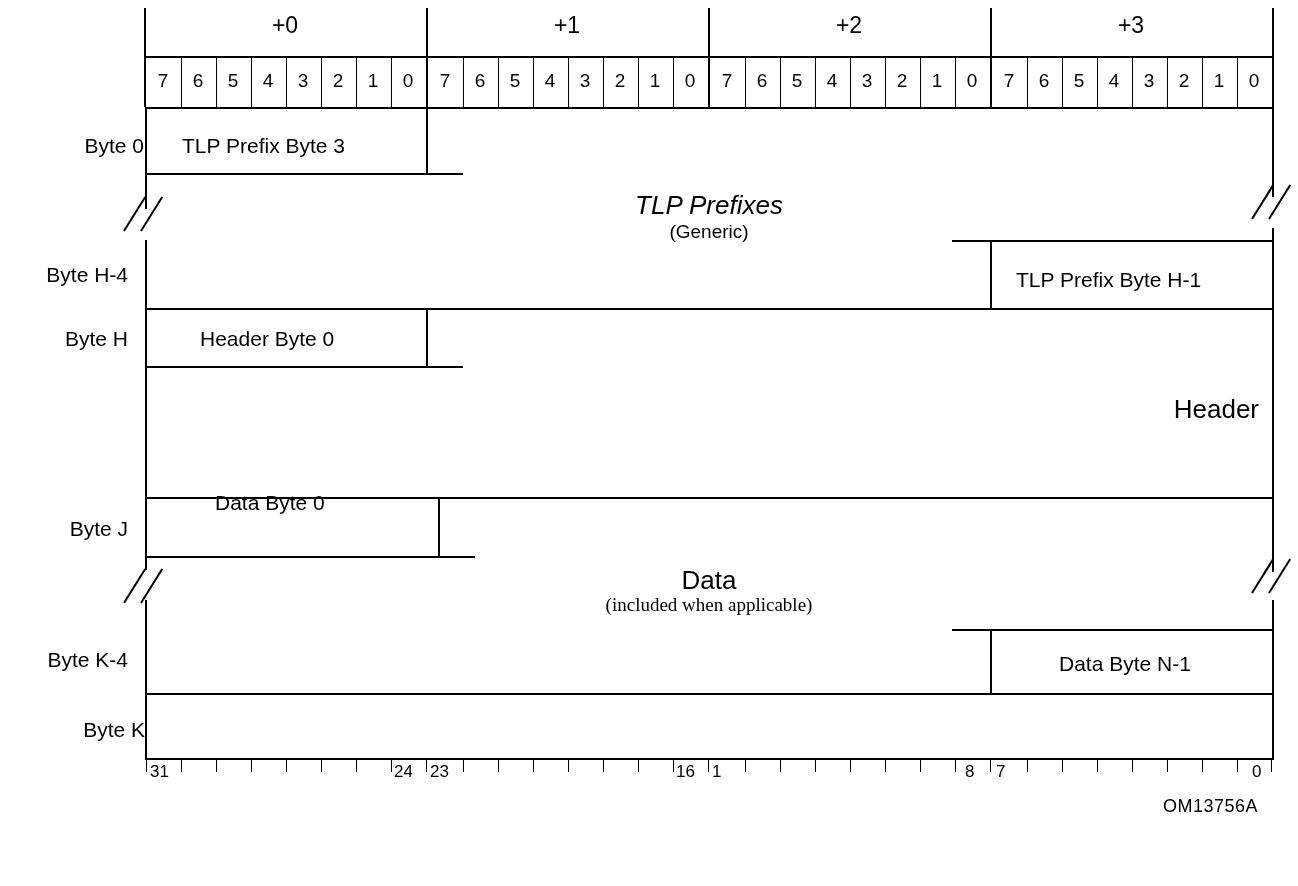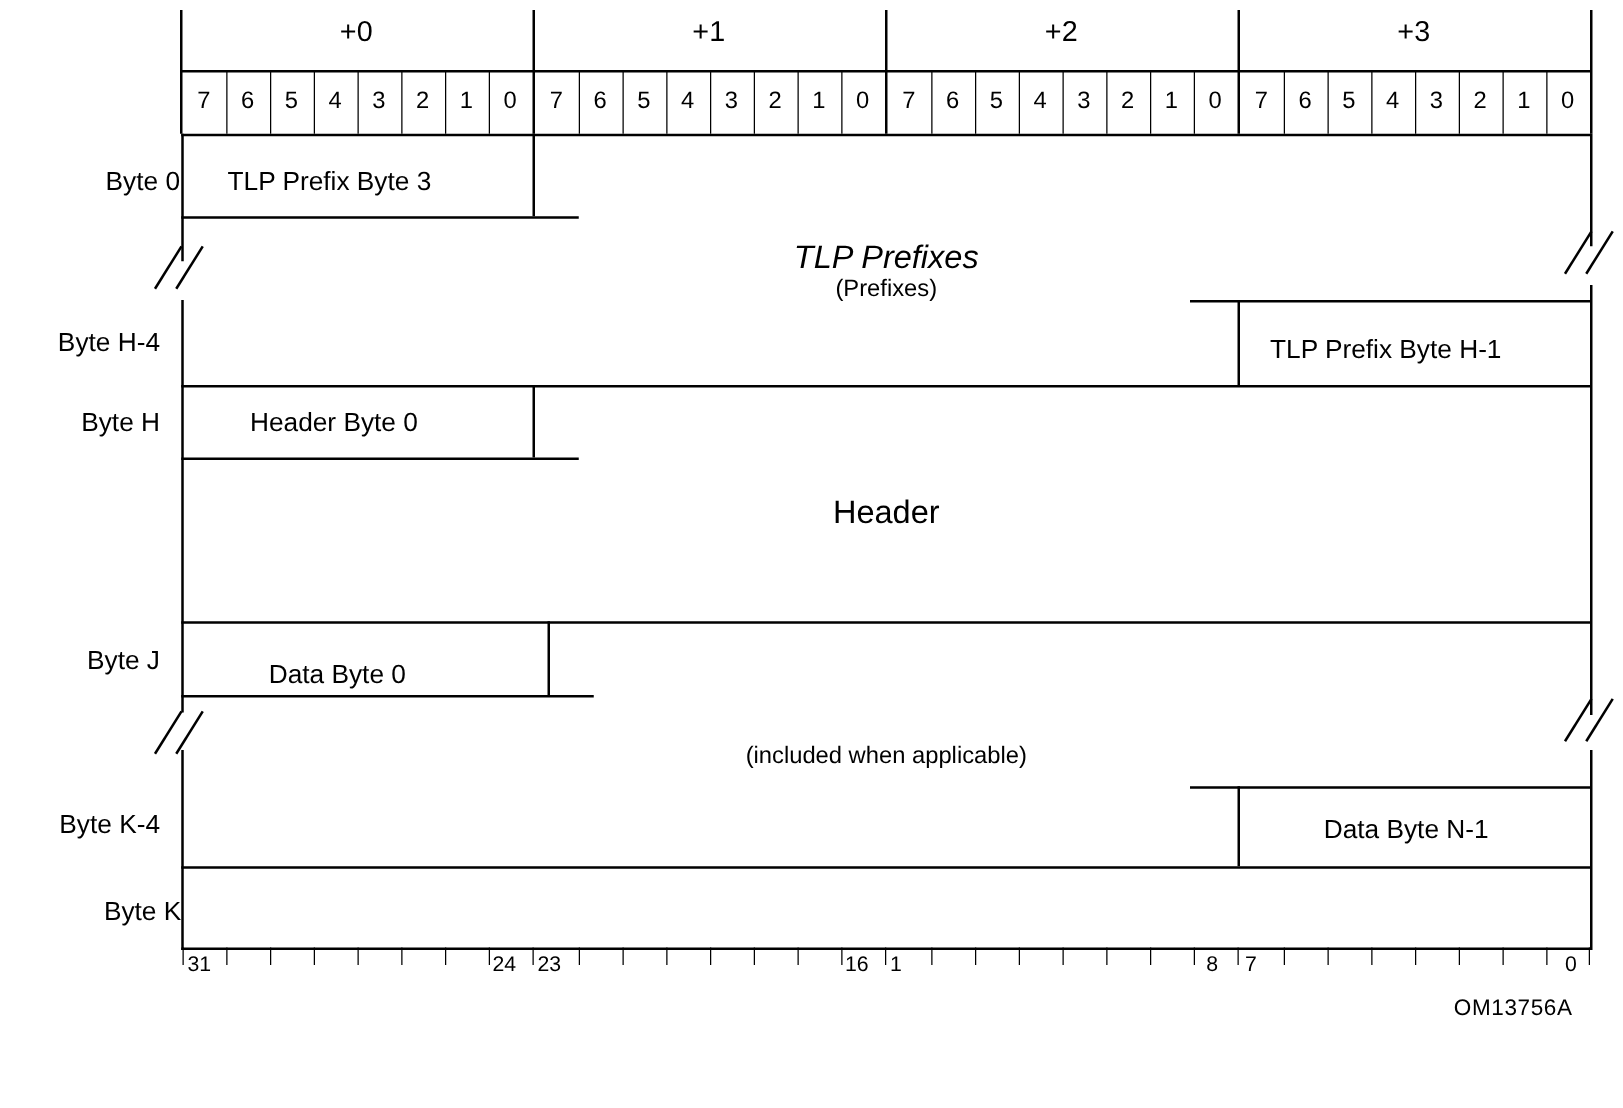--- a/index.html
+++ b/index.html
@@ -215,21 +215,21 @@
   <div class="vline" style="left:1272px; top:600px; height:160px;"></div>
 
   <div class="rowlabel" style="left:16px; top:134px; width:128px;">Byte 0</div>
   <div class="cellword" style="left:182px; top:134px;">TLP Prefix Byte 3</div>
 
   <div class="hline" style="left:145px; top:173px; width:318px;"></div>
 
   <div class="vline" style="left:426px; top:107px; height:66px;"></div>
 
   <div class="bigcenter" style="left:159px; top:190px;font-style:italic;">TLP Prefixes</div>
-  <div class="subcenter" style="left:159px; top:221px;">(Prefixes)</div>
+  <div class="subcenter" style="left:159px; top:221px;">(Generic)</div>
 
   <div class="brk" style="left:124px; top:190px;">
     <div class="s" style="left:0px; top:40px;"></div>
     <div class="s" style="left:17px; top:40px;"></div>
   </div>
   <div class="brk" style="left:1252px; top:178px;">
     <div class="s" style="left:0px; top:40px;"></div>
     <div class="s" style="left:17px; top:40px;"></div>
   </div>
 
@@ -240,30 +240,31 @@
   <div class="vline" style="left:990px; top:240px; height:68px;"></div>
   <div class="cellword" style="left:1016px; top:268px;">TLP Prefix Byte H-1</div>
 
   <div class="hline" style="left:145px; top:308px; width:1128px;"></div>
 
   <div class="rowlabel" style="left:0px; top:327px; width:128px;">Byte H</div>
   <div class="cellword" style="left:200px; top:327px;">Header Byte 0</div>
   <div class="hline" style="left:145px; top:366px; width:318px;"></div>
   <div class="vline" style="left:426px; top:308px; height:58px;"></div>
 
-  <div class="bigcenter" style="left:159px; top:394px;">Header</div>
+  <div class="bigcenter" style="left:159px; top:394px;text-align:right;">Header</div>
 
   <div class="hline" style="left:145px; top:497px; width:1128px;"></div>
 
   <div class="rowlabel" style="left:0px; top:517px; width:128px;">Byte J</div>
-  <div class="cellword" style="left:215px; top:528px;">Data Byte 0</div>
+  <div class="cellword" style="left:215px; top:491px;">Data Byte 0</div>
   <div class="hline" style="left:145px; top:556px; width:330px;"></div>
   <div class="vline" style="left:438px; top:497px; height:59px;"></div>
 
-  <div class="subcenter" style="left:159px; top:594px;">(included when applicable)</div>
+  <div class="bigcenter" style="left:159px; top:565px;">Data</div>
+  <div class="subcenter" style="left:159px; top:594px;font-family:Liberation Serif, serif;">(included when applicable)</div>
 
   <div class="brk" style="left:124px; top:562px;">
     <div class="s" style="left:0px; top:40px;"></div>
     <div class="s" style="left:17px; top:40px;"></div>
   </div>
   <div class="brk" style="left:1252px; top:552px;">
     <div class="s" style="left:0px; top:40px;"></div>
     <div class="s" style="left:17px; top:40px;"></div>
   </div>
 

